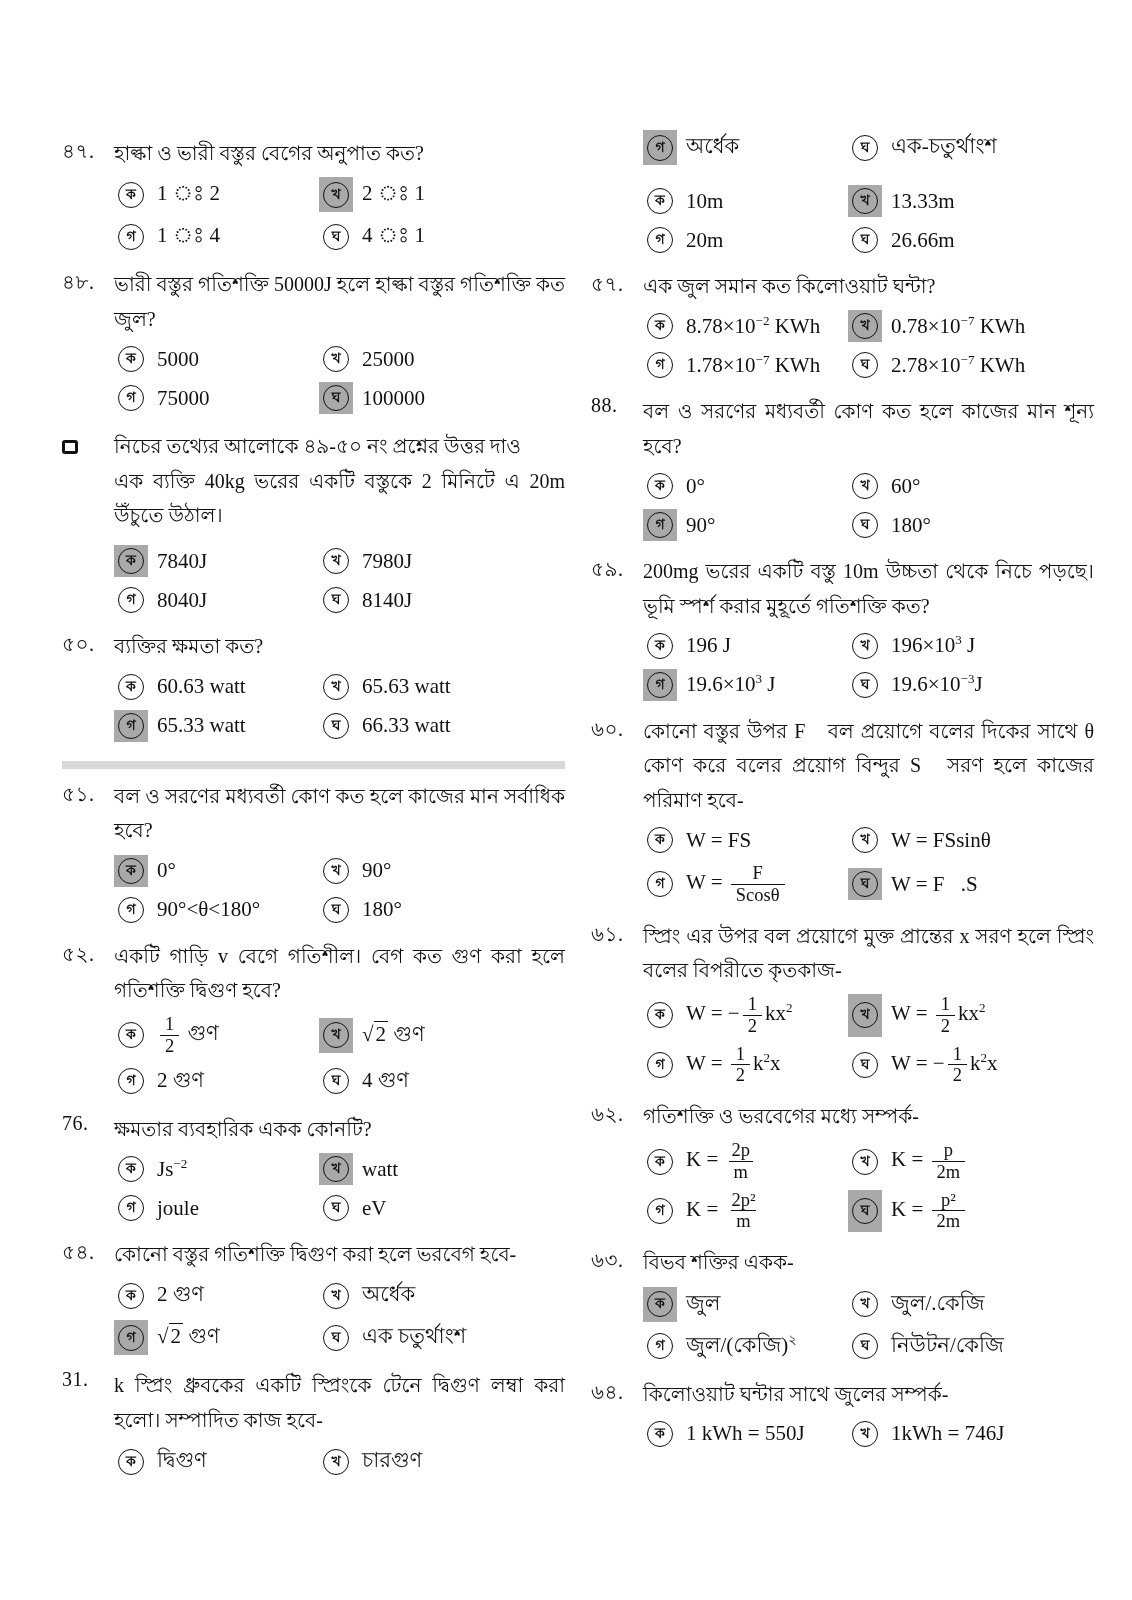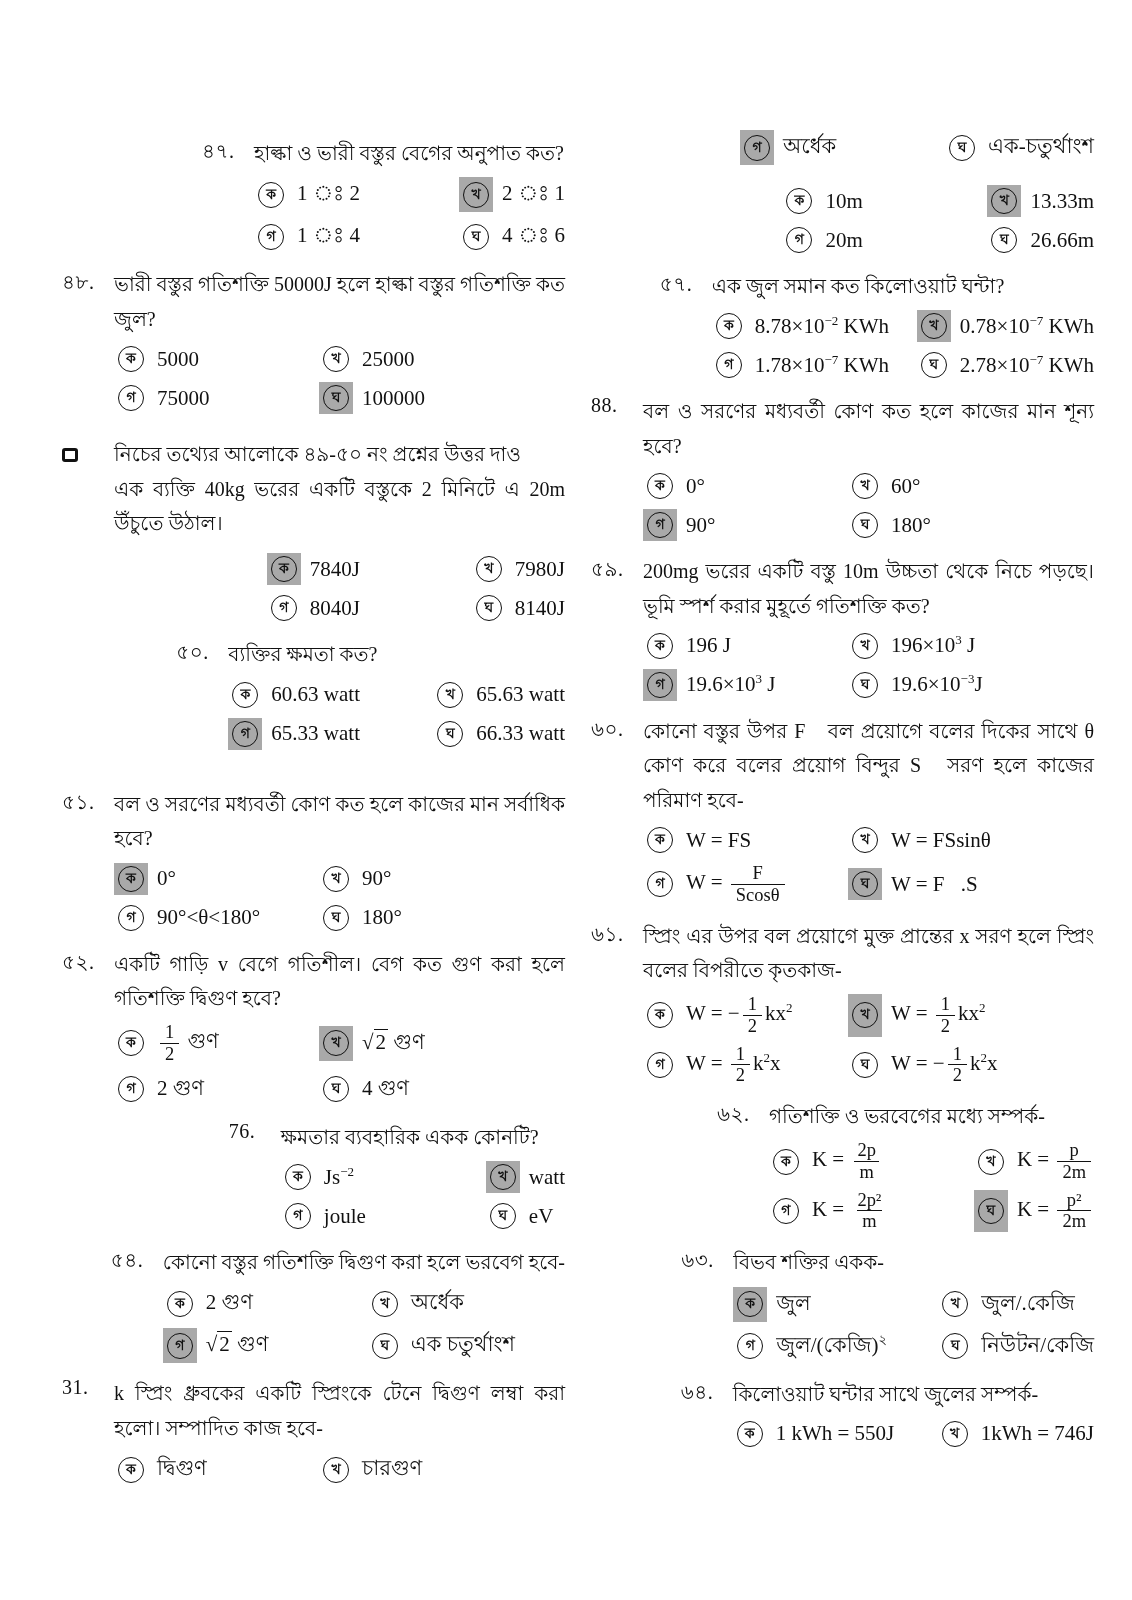--- a/index.html
+++ b/index.html
@@ -14,21 +14,21 @@
     width:1132px;height:1600px;overflow:hidden;
     font-family:"Liberation Serif","DejaVu Serif",serif;
     color:var(--ink);font-size:20px;
   }
   .page{
     width:1132px;height:1600px;
     background:var(--paper);
     padding:130px 38px 30px 62px;
     display:flex;gap:26px;
   }
-  .col{width:503px;flex:none;display:flex;flex-direction:column;align-items:flex-end;}
+  .col{width:503px;flex:none;display:flex;flex-direction:column;}
 
   
   .question{margin-bottom:4px;}
   .q-head{display:flex;}
   .q-num{width:52px;flex:none;letter-spacing:0.5px;}
   .q-text{flex:1;line-height:1.72;text-align:justify;}
   .options{
     display:grid;grid-template-columns:205px auto;
     row-gap:7px;margin:7px 0 9px 52px;align-items:center;
   }
@@ -42,21 +42,21 @@
     width:26px;height:26px;border:1.6px solid var(--ink);border-radius:50%;
     display:flex;align-items:center;justify-content:center;
     font-size:14px;line-height:1;font-weight:600;flex:none;background:transparent;
   }
   .opt-label{font-size:21px;white-space:nowrap;}
 
   
   .intro{margin-left:52px;line-height:1.72;text-align:justify;margin-bottom:6px;}
 
   
-  .note{display:flex;margin:10px 0 6px;}
+  .note{display:flex;margin:2px 0 6px;}
   .note-gutter{width:52px;flex:none;padding-top:7px;}
   .square{
     display:inline-block;width:16px;height:14px;
     border:3px solid var(--ink);border-radius:3px;
   }
   .note-right{flex:1;line-height:1.72;}
   .note-heading{text-align:left;}
   .note-body{text-align:justify;}
 
   
@@ -104,21 +104,21 @@
           <div class="option">
     <span class="opt-letter">
       <span class="circle">গ</span>
     </span>
     <span class="opt-label">1 ঃ 4</span>
   </div>
           <div class="option">
     <span class="opt-letter">
       <span class="circle">ঘ</span>
     </span>
-    <span class="opt-label">4 ঃ 6</span>
+    <span class="opt-label">4 ঃ 1</span>
   </div>
         </div>
   </div>
       <div class="question">
     <div class="q-head">
       <span class="q-num">৪৮.</span>
       <div class="q-text">ভারী বস্তুর গতিশক্তি 50000J হলে হাল্কা বস্তুর গতিশক্তি কত জুল?</div>
     </div>
     <div class="options">
           <div class="option">

